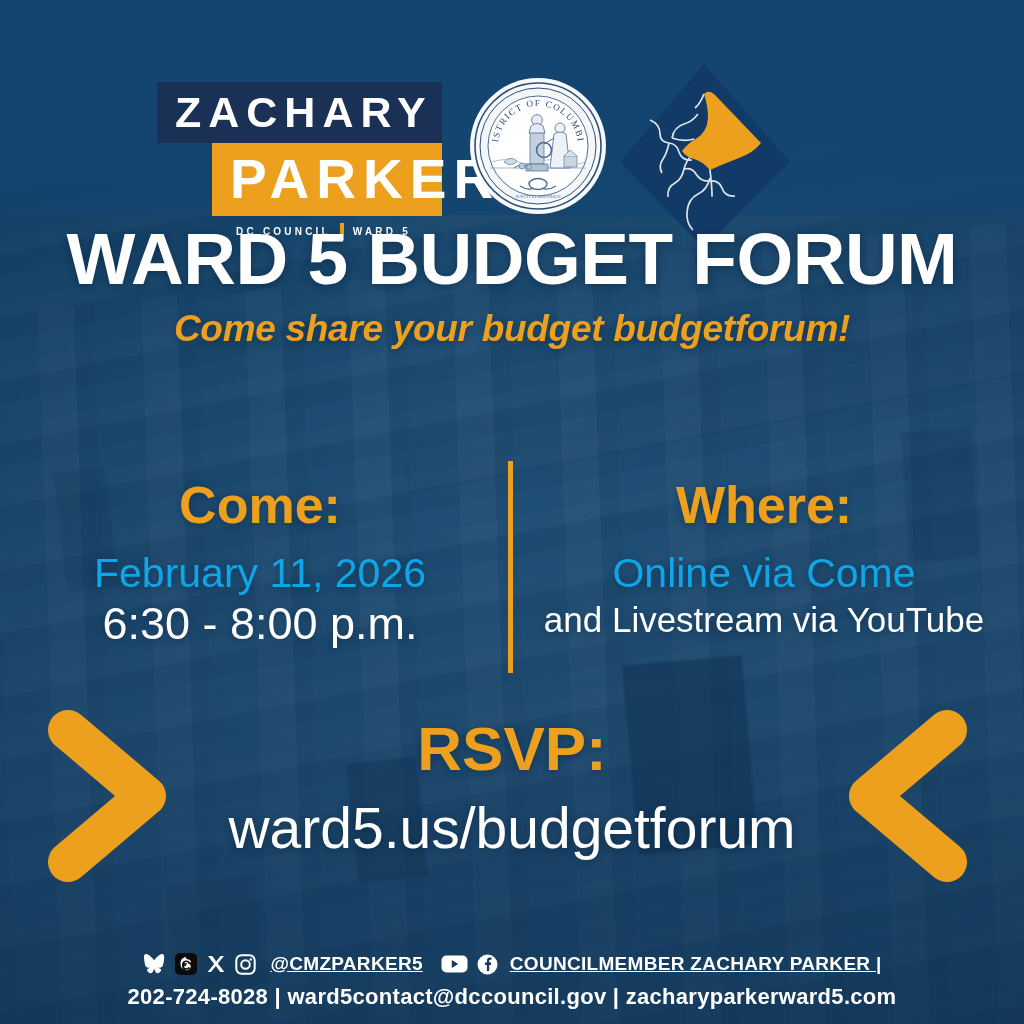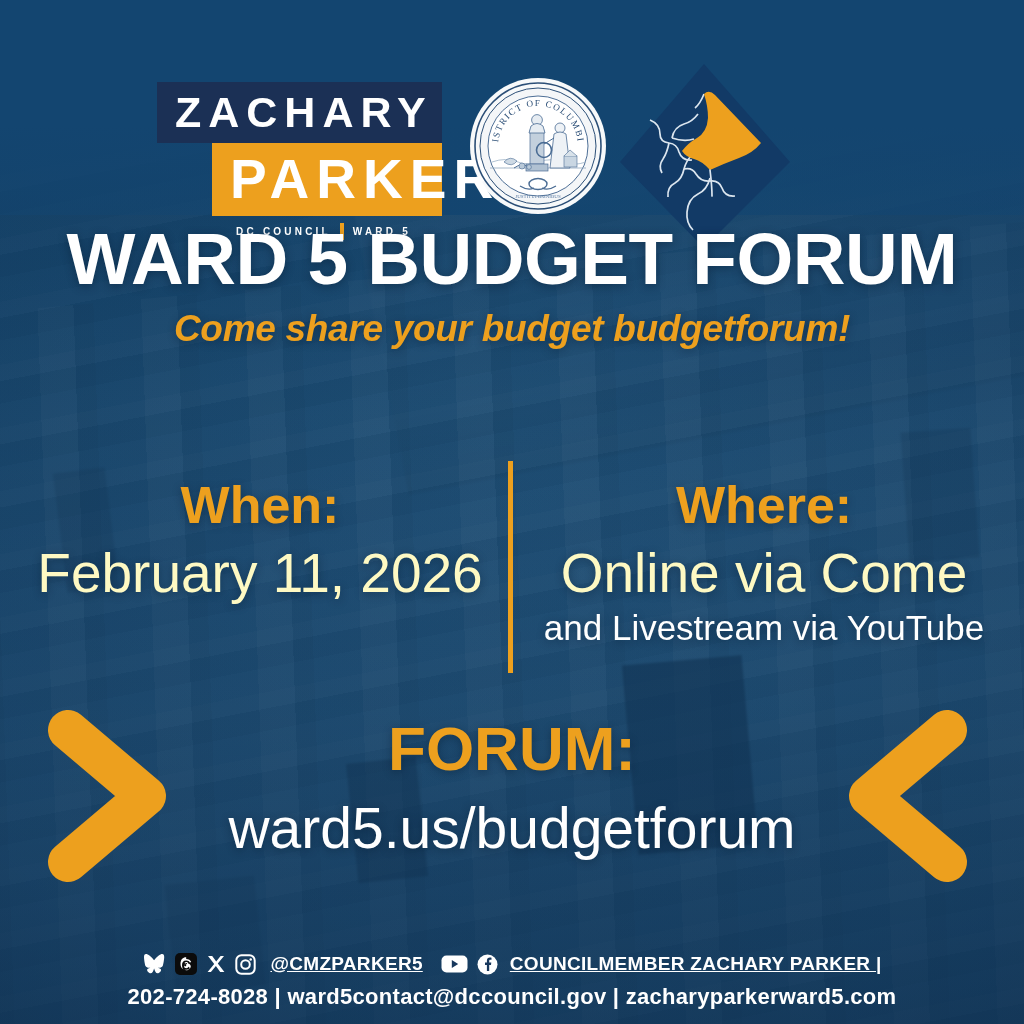--- a/index.html
+++ b/index.html
@@ -93,21 +93,21 @@
     color:#eda01e;font-size:37px;font-weight:700;font-style:italic;letter-spacing:-0.3px;
     text-shadow:0 2px 8px rgba(6,26,48,.4);}
 
   
   .divider{position:absolute;left:508px;top:461px;width:5px;height:212px;background:#eda01e;}
   .col{position:absolute;text-align:center;}
   .col-when{left:30px;top:478px;width:460px;}
   .col-where{left:528px;top:478px;width:472px;}
   .col-h{color:#eda01e;font-size:52px;font-weight:700;line-height:1.05;
     text-shadow:0 2px 8px rgba(6,26,48,.4);}
-  .col-l1{color:#fef9c3;font-size:55px;font-weight:400;line-height:1.18;margin-top:8px;
+  .col-l1{color:#0ea5e9;font-size:41px;font-weight:400;line-height:1.18;margin-top:16px;
     text-shadow:0 2px 8px rgba(6,26,48,.42);}
   .col-l2{color:#fff;font-size:45px;font-weight:400;line-height:1.18;
     text-shadow:0 2px 8px rgba(6,26,48,.42);}
   .col-where .col-l2{font-size:35px;margin-top:2px;}
 
   
   .rsvp-h{position:absolute;left:0;top:718px;width:100%;text-align:center;
     color:#eda01e;font-size:62px;font-weight:700;line-height:1;
     text-shadow:0 2px 8px rgba(6,26,48,.4);}
   .rsvp-url{position:absolute;left:0;top:800px;width:100%;text-align:center;
@@ -220,36 +220,37 @@
         <g fill="none" stroke="#dce6ef" stroke-width="1.7" stroke-linecap="round">
           <path d="M98,112 q2,16 2,26"></path>
         </g>
       </svg>
     </div>
 
     <div class="headline">WARD 5 BUDGET FORUM</div>
     <div class="subhead">Come share your budget budgetforum!</div>
 
     <div class="col col-when">
-      <div class="col-h">When:</div>
+      <div class="col-h">Come:</div>
       <div class="col-l1">February 11, 2026</div>
+      <div class="col-l2">6:30 - 8:00 p.m.</div>
     </div>
     <div class="divider"></div>
     <div class="col col-where">
       <div class="col-h">Where:</div>
       <div class="col-l1">Online via Come</div>
       <div class="col-l2">and Livestream via YouTube</div>
     </div>
 
     <div class="chev chev-l">
       <svg viewBox="0 0 130 180" width="130" height="180">
         <path d="M26,24 L104,90 L26,156" fill="none" stroke="#eda01e" stroke-width="40" stroke-linecap="round" stroke-linejoin="round"></path>
       </svg>
     </div>
-    <div class="rsvp-h">FORUM:</div>
+    <div class="rsvp-h">RSVP:</div>
     <div class="rsvp-url">ward5.us/budgetforum</div>
     <div class="chev chev-r">
       <svg viewBox="0 0 130 180" width="130" height="180">
         <path d="M104,24 L26,90 L104,156" fill="none" stroke="#eda01e" stroke-width="40" stroke-linecap="round" stroke-linejoin="round"></path>
       </svg>
     </div>
 
     <div class="footer">
       <div class="f-row f-row1">
         <span class="f-ico">

